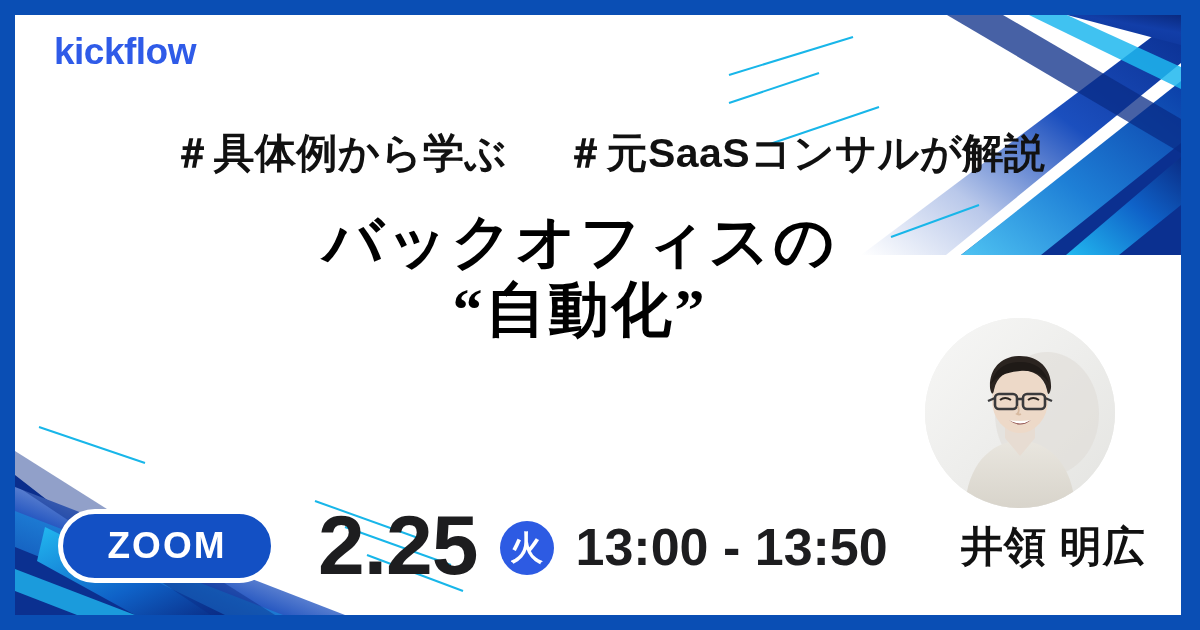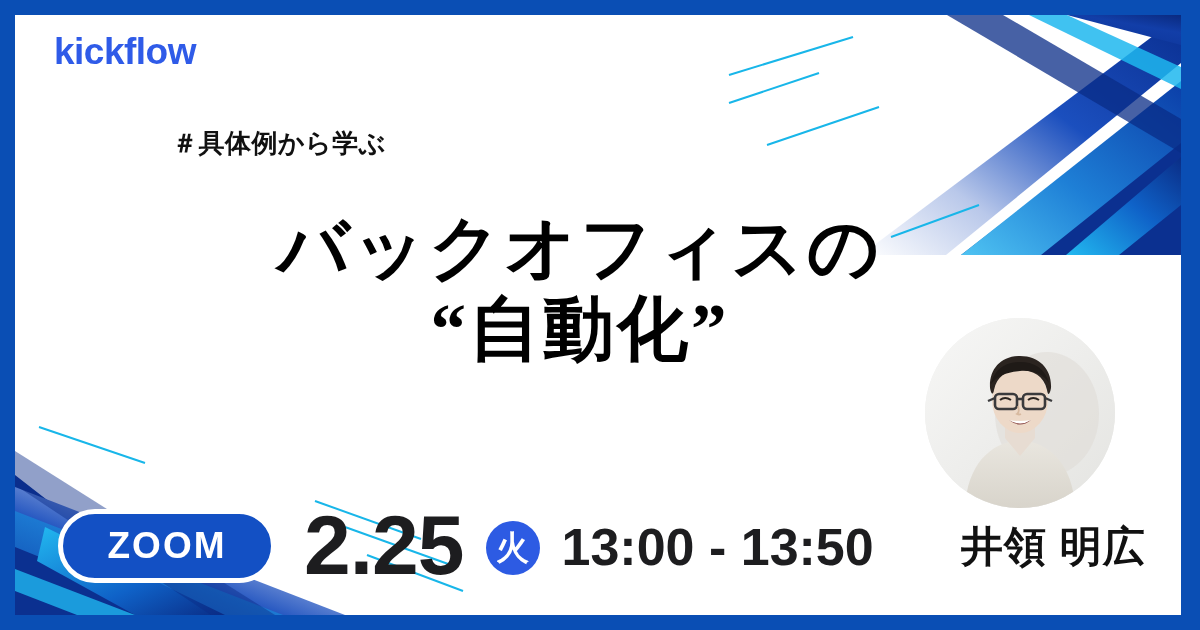--- a/index.html
+++ b/index.html
@@ -66,38 +66,38 @@
 
   
   #hashtags {
     position: absolute;
     left: 172px;
     top: 126px;
     z-index: 20;
     display: flex;
     align-items: baseline;
     gap: 58px;
-    font-size: 26px;
+    font-size: 41px;
     font-weight: 700;
     color: #111111;
     letter-spacing: 0.5px;
     white-space: nowrap;
   }
 
   
   #title {
     position: absolute;
     left: 0;
     right: 0;
     top: 208px;
     z-index: 20;
     text-align: center;
     color: #000000;
     font-weight: 900;
-    font-size: 71px;
+    font-size: 60px;
     line-height: 1.14;
     letter-spacing: 3px;
     padding-right: 40px;
     box-sizing: border-box;
   }
   #title .line { display: block; white-space: nowrap; }
   #title .quote { font-family: "Liberation Serif", "DejaVu Serif", serif; }
 
   
   #speaker-photo {
@@ -137,21 +137,21 @@
     align-items: center;
     justify-content: center;
     color: #ffffff;
     font-size: 37px;
     font-weight: 700;
     letter-spacing: 2px;
   }
 
   #date-block {
     position: absolute;
-    left: 304px;
+    left: 318px;
     top: 0px;
     display: flex;
     align-items: center;
     gap: 22px;
     justify-content: center;
   }
   #event-date {
     font-size: 84px;
     font-weight: 800;
     color: #1D1D1F;
@@ -269,20 +269,21 @@
         <line x1="330" y1="112" x2="436" y2="150"></line>
         <line x1="352" y1="140" x2="448" y2="176"></line>
       </g>
     </svg>
   </div>
 
   <div id="logo">kickflow</div>
 
   <div id="hashtags">
     <span>＃具体例から学ぶ</span>
+    <span>＃元SaaSコンサルが解説</span>
   </div>
 
   <div id="title">
     <span class="line">バックオフィスの</span>
     <span class="line"><span class="quote">“</span><span>自動化</span><span class="quote">”</span></span>
   </div>
 
   <div id="speaker-photo">
     <svg viewBox="0 0 190 190" preserveAspectRatio="xMidYMid slice">
       <defs>

